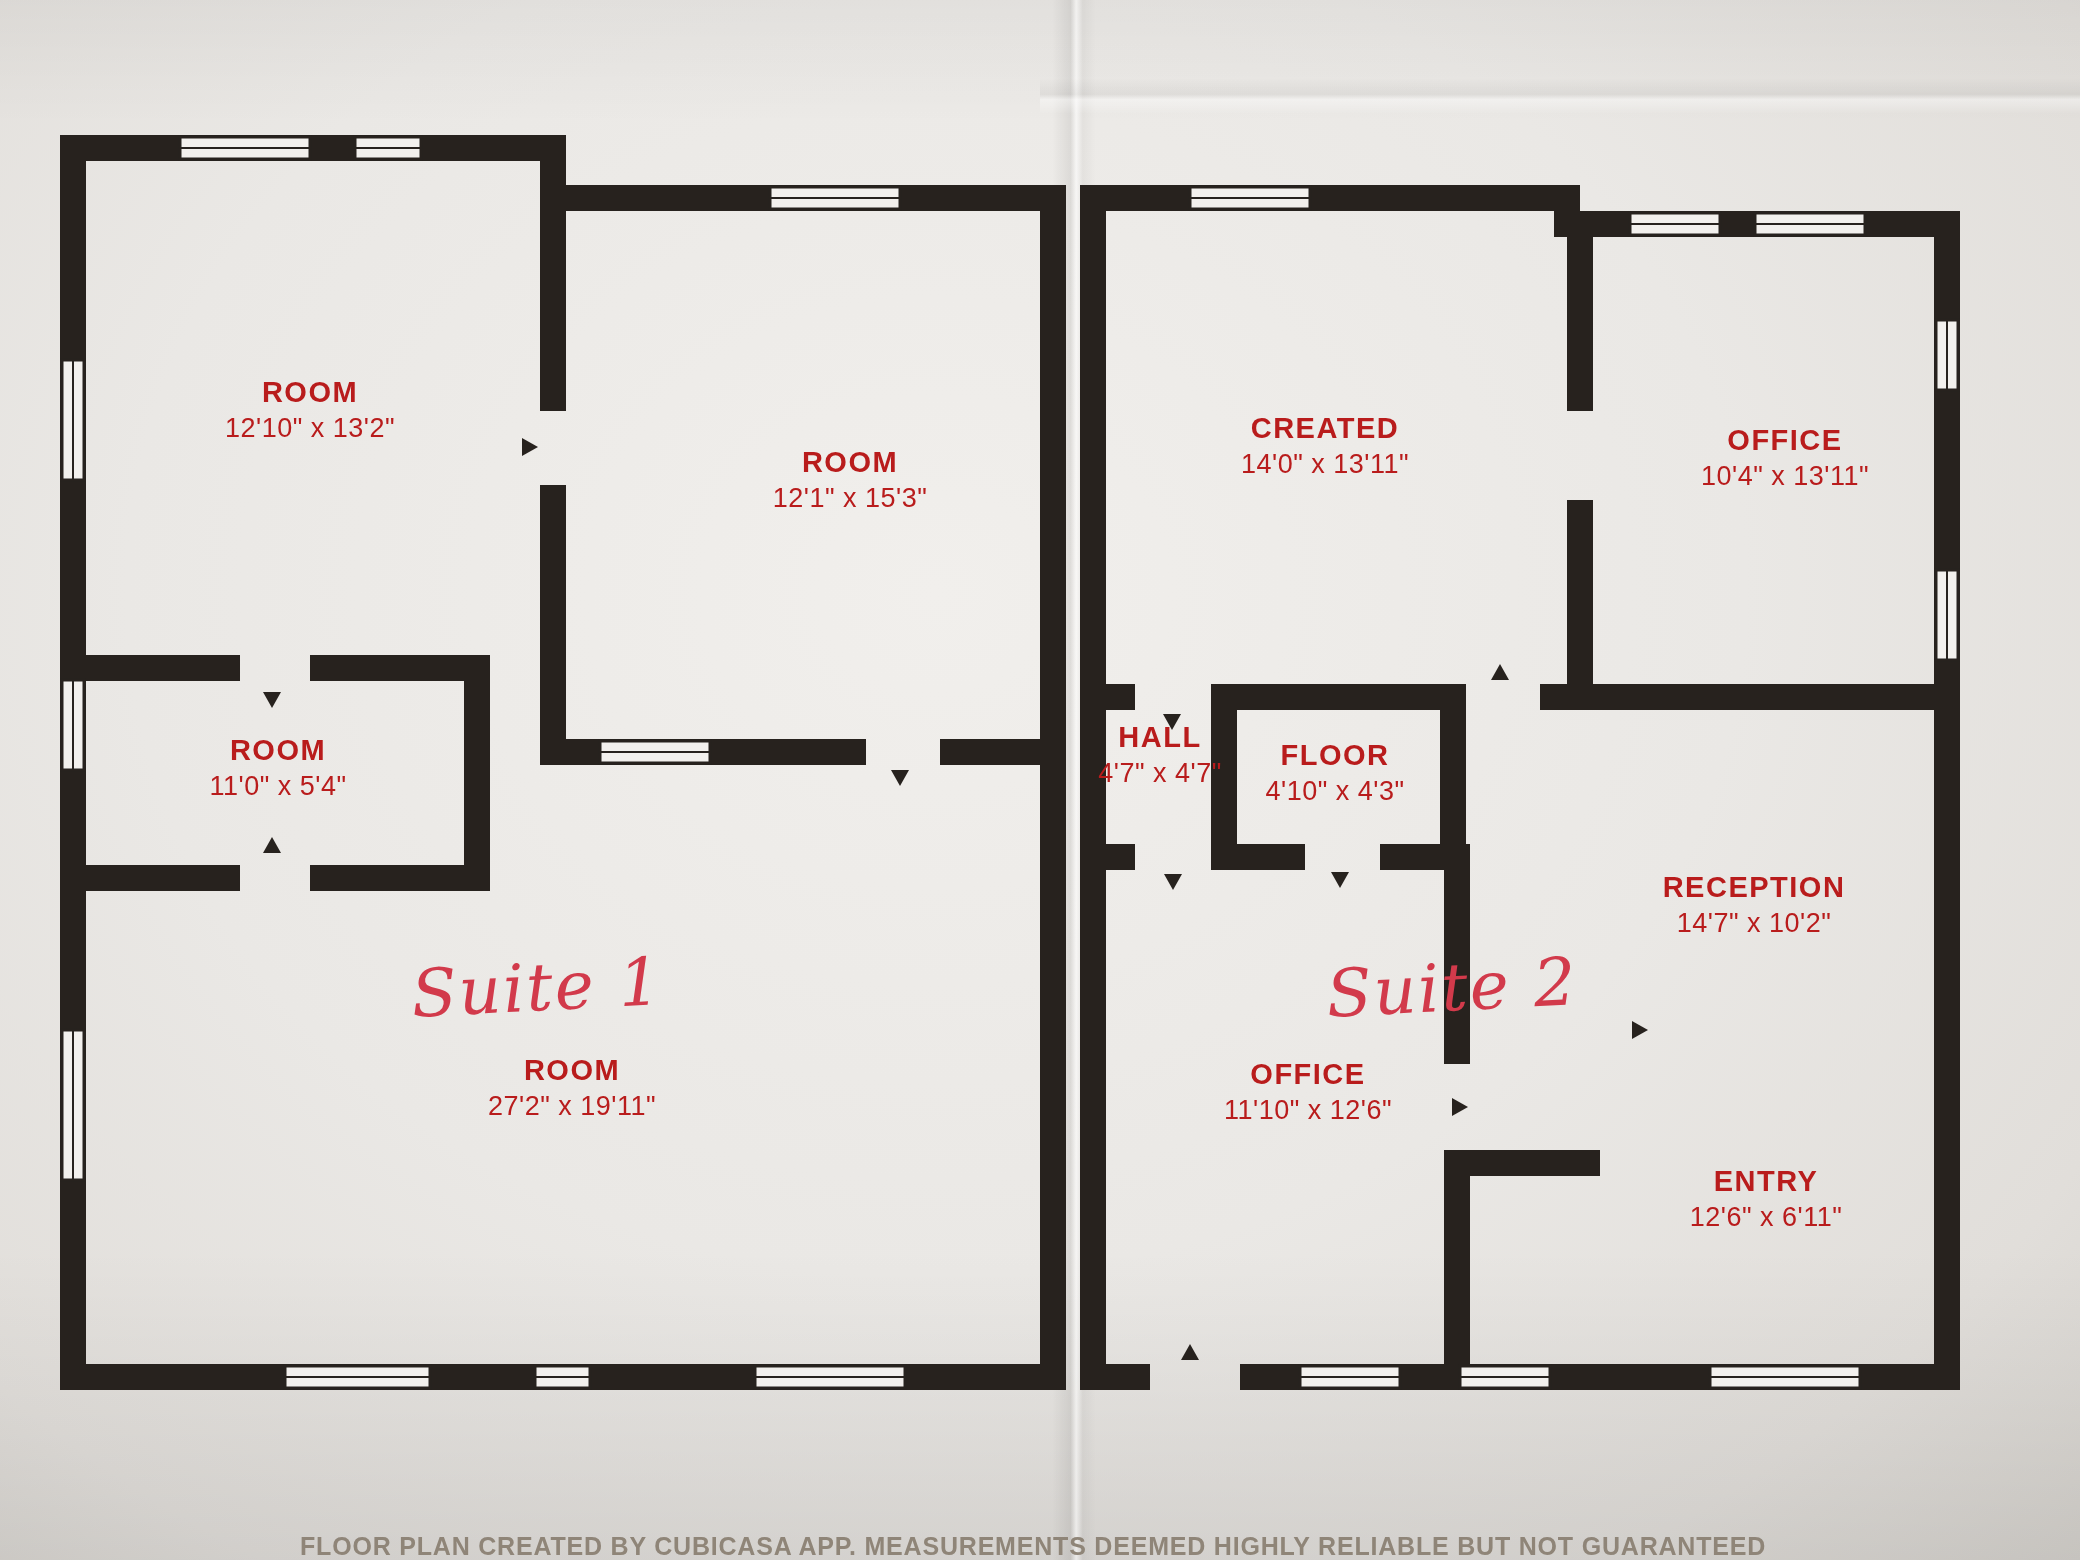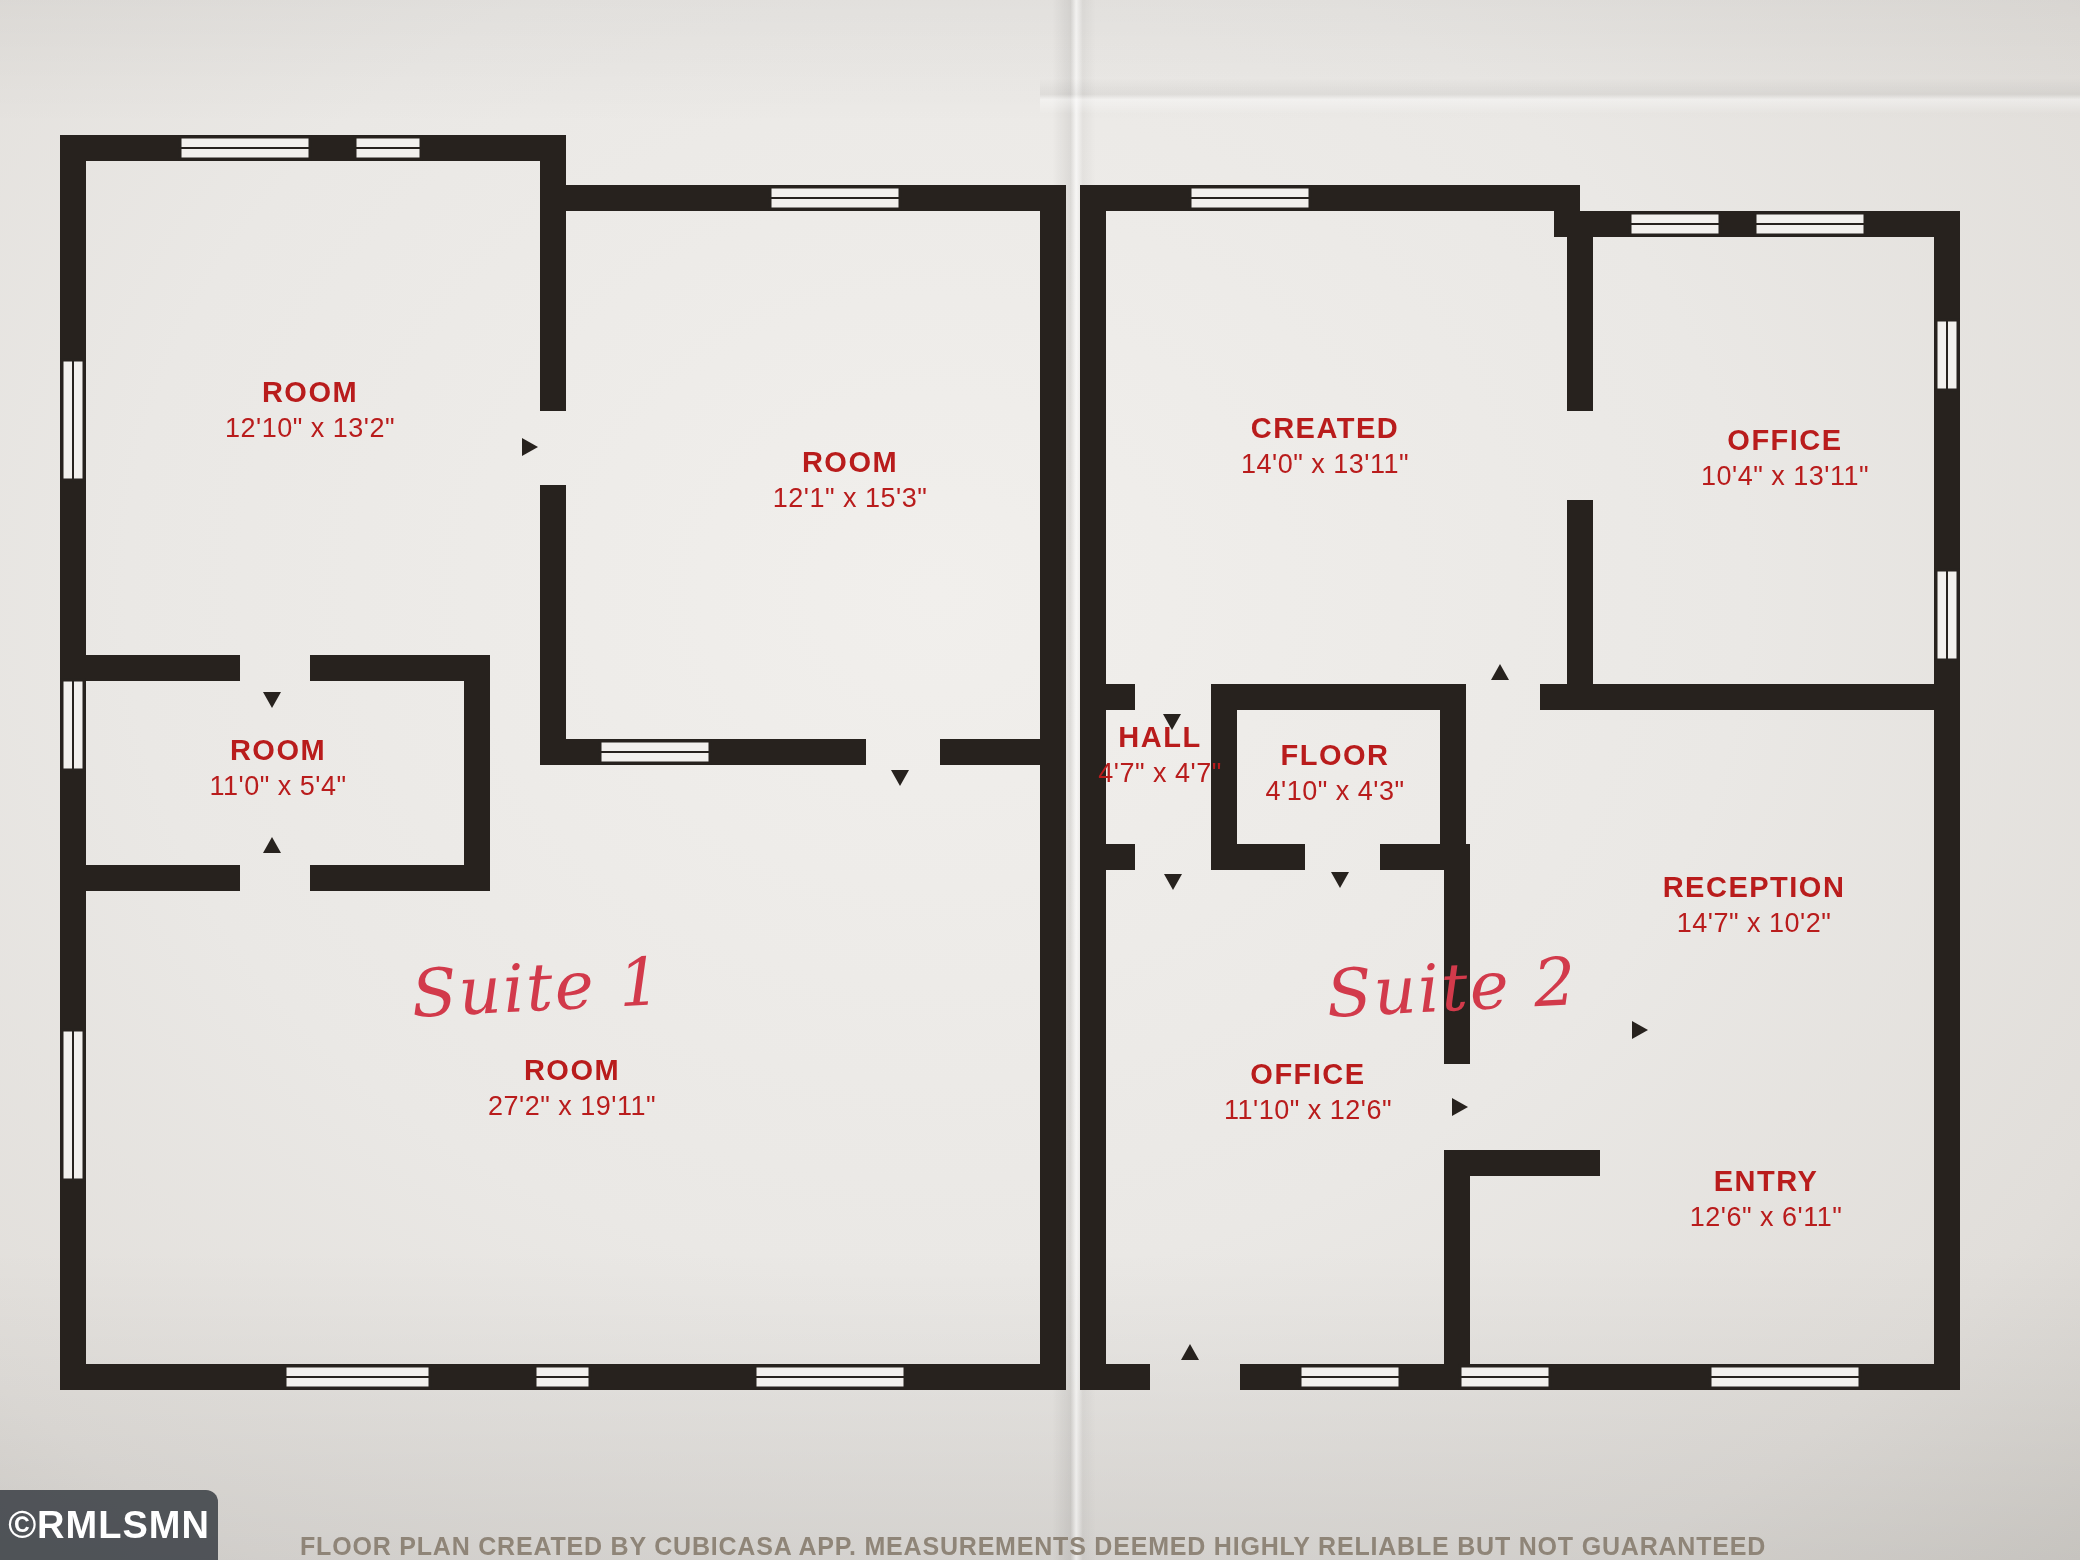--- a/index.html
+++ b/index.html
@@ -214,17 +214,14 @@
   <div class="room-label" style="left:1750px;top:1199px;margin-left:16px;">
     <div class="room-name">ENTRY</div>
     <div class="room-dims">12'6" x 6'11"</div>
   </div>
 
   <div class="suite-label" style="left:537px;top:988px;">Suite 1</div>
   <div class="suite-label" style="left:1452px;top:988px;">Suite 2</div>
 
   <div class="caption">FLOOR PLAN CREATED BY CUBICASA APP. MEASUREMENTS DEEMED HIGHLY RELIABLE BUT NOT GUARANTEED</div>
 
-  <div class="watermark">
-    <span class="watermark-text">©RMLSMN</span>
-  </div>
 
 </div>
 
 </body></html>

